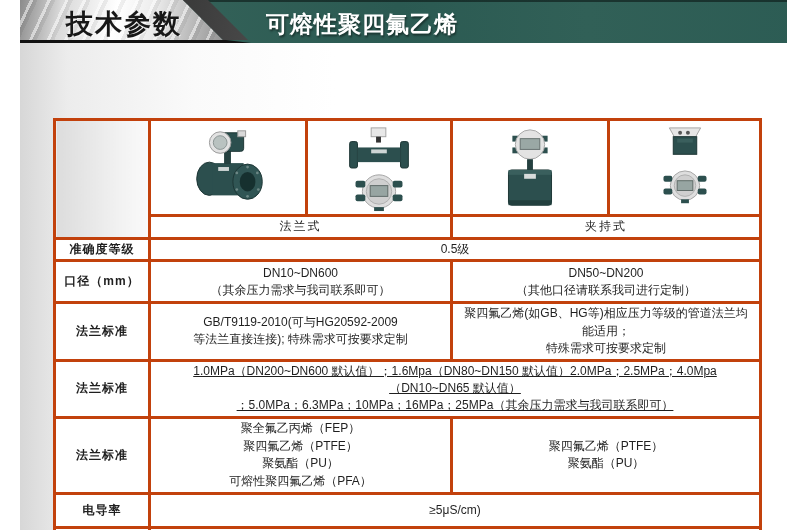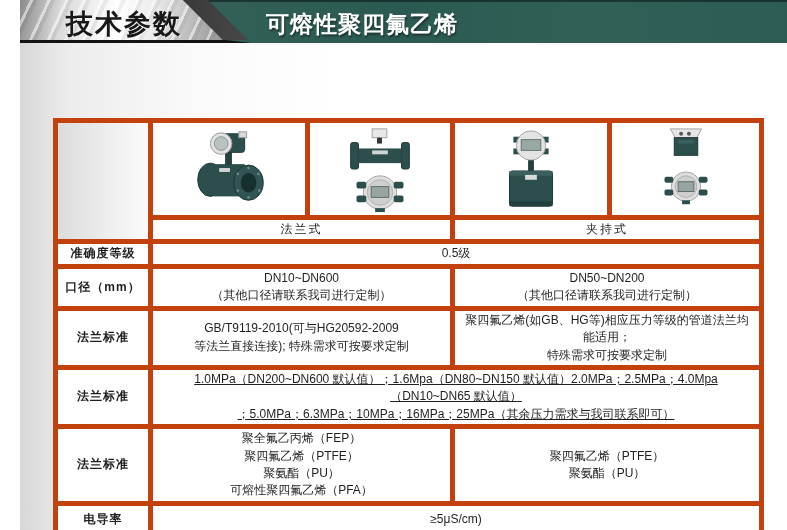--- a/index.html
+++ b/index.html
@@ -28,21 +28,21 @@
   .banner-sub{position:absolute;left:246px;top:9px;font-size:23px;font-weight:bold;color:#ffffff;
     letter-spacing:1px;text-shadow:1px 2px 2px rgba(0,0,0,.45);}
 
   
   .content{position:absolute;left:0;top:43px;right:0;bottom:0;
     background:linear-gradient(90deg,#d7d7d7 0%,#ececec 6%,#fafafa 22%,#ffffff 40%);}
 
   
   table.spec{position:absolute;left:33px;top:75px;width:706px;border-collapse:collapse;table-layout:fixed;
     background:#fff;border:2px solid #565656;}
-  table.spec td{border:5px solid #c2410c;text-align:center;vertical-align:middle;
+  table.spec td{border:3px solid #c2410c;text-align:center;vertical-align:middle;
     font-size:12px;color:#1f1f1f;padding:1px 6px;line-height:1.45;}
   td.lbl{font-weight:700;font-size:12.5px;letter-spacing:1px;}
   td.corner{background:linear-gradient(90deg,#dcdcdc,#f2f2f2 70%,#fafafa);}
   .pre{white-space:pre-line;}
   td.imgcell{background:#fff;padding:0;}
   td.typecell{font-size:13px;letter-spacing:2px;}
   td.pressure{font-size:11.5px;padding:2px 10px;text-decoration:underline;}
   .ph{display:block;margin:0 auto;}
 </style>
 </head>
@@ -150,21 +150,21 @@
       </tr>
 
       <tr style="height:20px">
         <td class="lbl">准确度等级</td>
         <td colspan="4">0.5级</td>
       </tr>
 
       <tr style="height:42px">
         <td class="lbl">口径（mm）</td>
         <td class="pre" colspan="2">DN10~DN600
-（其他口径请联系我司进行定制）</td>
+（其余压力需求与我司联系即可）</td>
         <td class="pre" colspan="2">DN50~DN200
 （其他口径请联系我司进行定制）</td>
       </tr>
 
       <tr style="height:39px">
         <td class="lbl">法兰标准</td>
         <td class="pre" colspan="2">GB/T9119-2010(可与HG20592-2009
 等法兰直接连接); 特殊需求可按要求定制</td>
         <td class="pre" colspan="2">聚四氟乙烯(如GB、HG等)相应压力等级的管道法兰均能适用；
 特殊需求可按要求定制</td>

